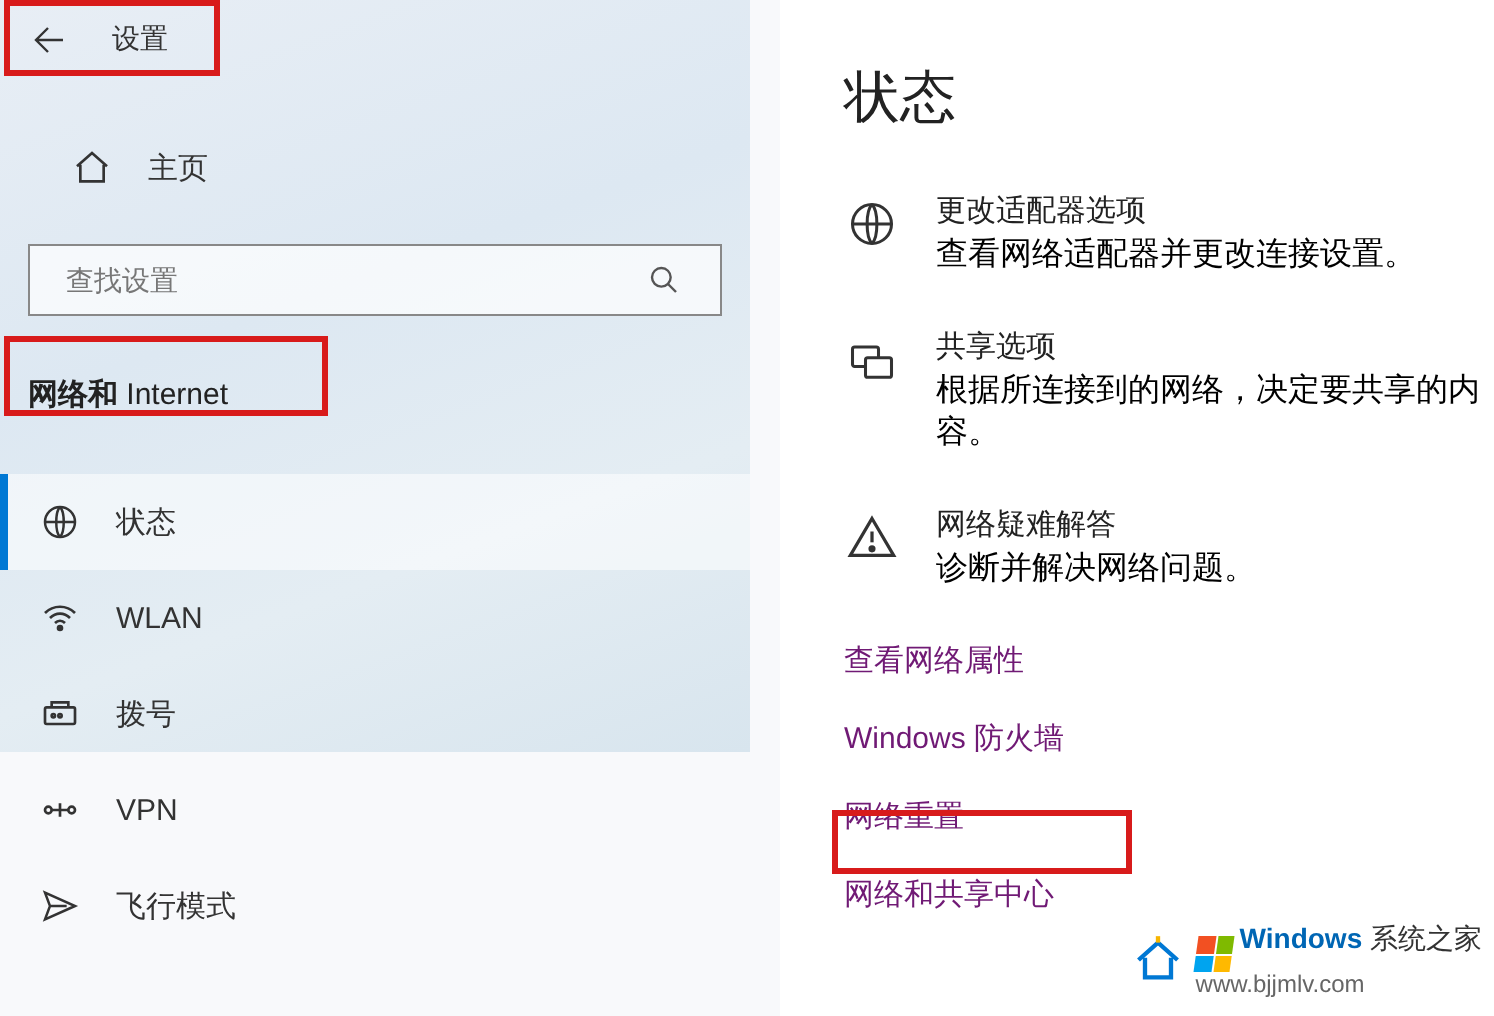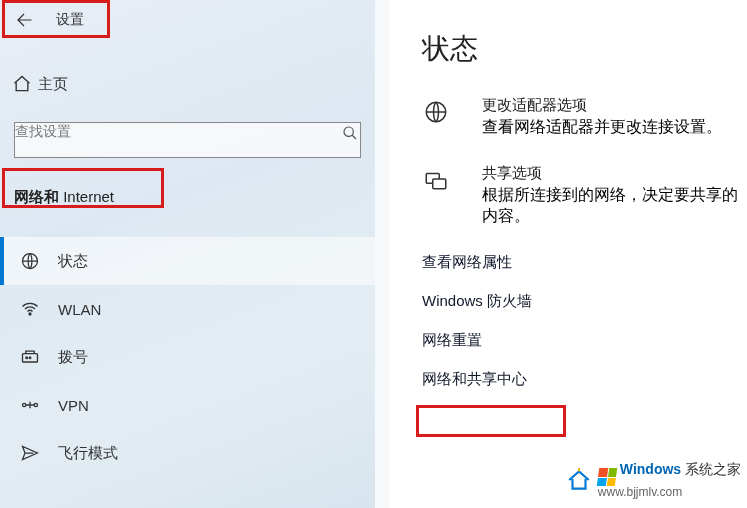--- a/index.html
+++ b/index.html
@@ -8,50 +8,50 @@
       height: 508px;
       font-family: "Microsoft YaHei", "Segoe UI", sans-serif;
       background: #f8f9fb;
       overflow: hidden;
       position: relative;
     }
     .sidebar {
       position: absolute;
       left: 0; top: 0;
       width: 375px;
-      height: 508px;
+      height: 376px;
       background: linear-gradient(160deg, #e8eef5 0%, #dde8f2 40%, #e4edf3 70%, #d8e5ee 100%);
     }
     .header-bar {
       display: flex;
       align-items: center;
       padding: 8px 12px;
       gap: 20px;
     }
     .back-btn { width: 24px; height: 24px; display: flex; align-items: center; justify-content: center; cursor: pointer; }
     .app-title { font-size: 14px; color: #333; }
     .home-row {
       display: flex;
       align-items: flex-end;
-      padding: 14px 12px;
-      gap: 6px;
+      padding: 14px 36px;
+      gap: 18px;
       margin-top: 20px;
       cursor: pointer;
     }
     .home-row span.label { font-size: 15px; color: #333; }
     .search-row {
       margin: 14px 14px 0 14px;
     }
     .search-box {
       display: flex;
-      align-items: flex-start;
+      align-items: center;
       border: 1px solid #888;
       background: rgba(255,255,255,0.7);
       height: 36px;
-      padding: 0 0;
+      padding: 0 18px;
     }
     .search-box input {
       flex: 1;
       border: none;
       background: transparent;
       outline: none;
       font-size: 14px;
       color: #555;
       font-family: inherit;
     }
@@ -89,30 +89,30 @@
       padding: 30px 0 0 32px;
     }
     .page-title {
       font-size: 28px;
       font-weight: 400;
       color: #222;
       margin-bottom: 28px;
     }
     .option-row {
       display: flex;
-      gap: 32px;
+      gap: 18px;
       margin-bottom: 26px;
       cursor: pointer;
     }
     .option-icon { width: 28px; height: 28px; flex-shrink: 0; display: flex; align-items: center; justify-content: center; margin-top: 2px; }
     .option-text .title { font-size: 15px; color: #222; }
     .option-text .sub { font-size: 16px; color: #000000; margin-top: 2px; }
     .link-item {
       font-size: 15px;
-      color: #0f172a;
+      color: #701a75;
       margin-bottom: 20px;
       cursor: pointer;
       display: inline-block;
     }
 
     
     .redbox {
       position: absolute;
       border: 3px solid #d81b1b;
       pointer-events: none;
@@ -250,20 +250,33 @@
           <rect x="3" y="6" width="12" height="9" rx="1"></rect>
           <rect x="9" y="11" width="12" height="9" rx="1" fill="#fff"></rect>
         </svg>
     </div>
     <div class="option-text">
       <div class="title">共享选项</div>
       <div class="sub">根据所连接到的网络，决定要共享的内容。</div>
     </div>
   </div>
 
+  <div class="option-row">
+    <div class="option-icon">
+      <svg width="26" height="26" viewBox="0 0 24 24" fill="none" stroke="#333" stroke-width="1.5">
+          <path d="M12 3 L22 20 H2 Z"></path>
+          <path d="M12 9v5"></path>
+          <circle cx="12" cy="17" r="0.9" fill="#333"></circle>
+        </svg>
+    </div>
+    <div class="option-text">
+      <div class="title">网络疑难解答</div>
+      <div class="sub">诊断并解决网络问题。</div>
+    </div>
+  </div>
 
   <div><span class="link-item">查看网络属性</span></div>
   <div><span class="link-item">Windows 防火墙</span></div>
   <div><span class="link-item">网络重置</span></div>
   <div><span class="link-item">网络和共享中心</span></div>
 </div>
 
 <div class="redbox rb1"></div>
 <div class="redbox rb2"></div>
 <div class="redbox rb3"></div>

